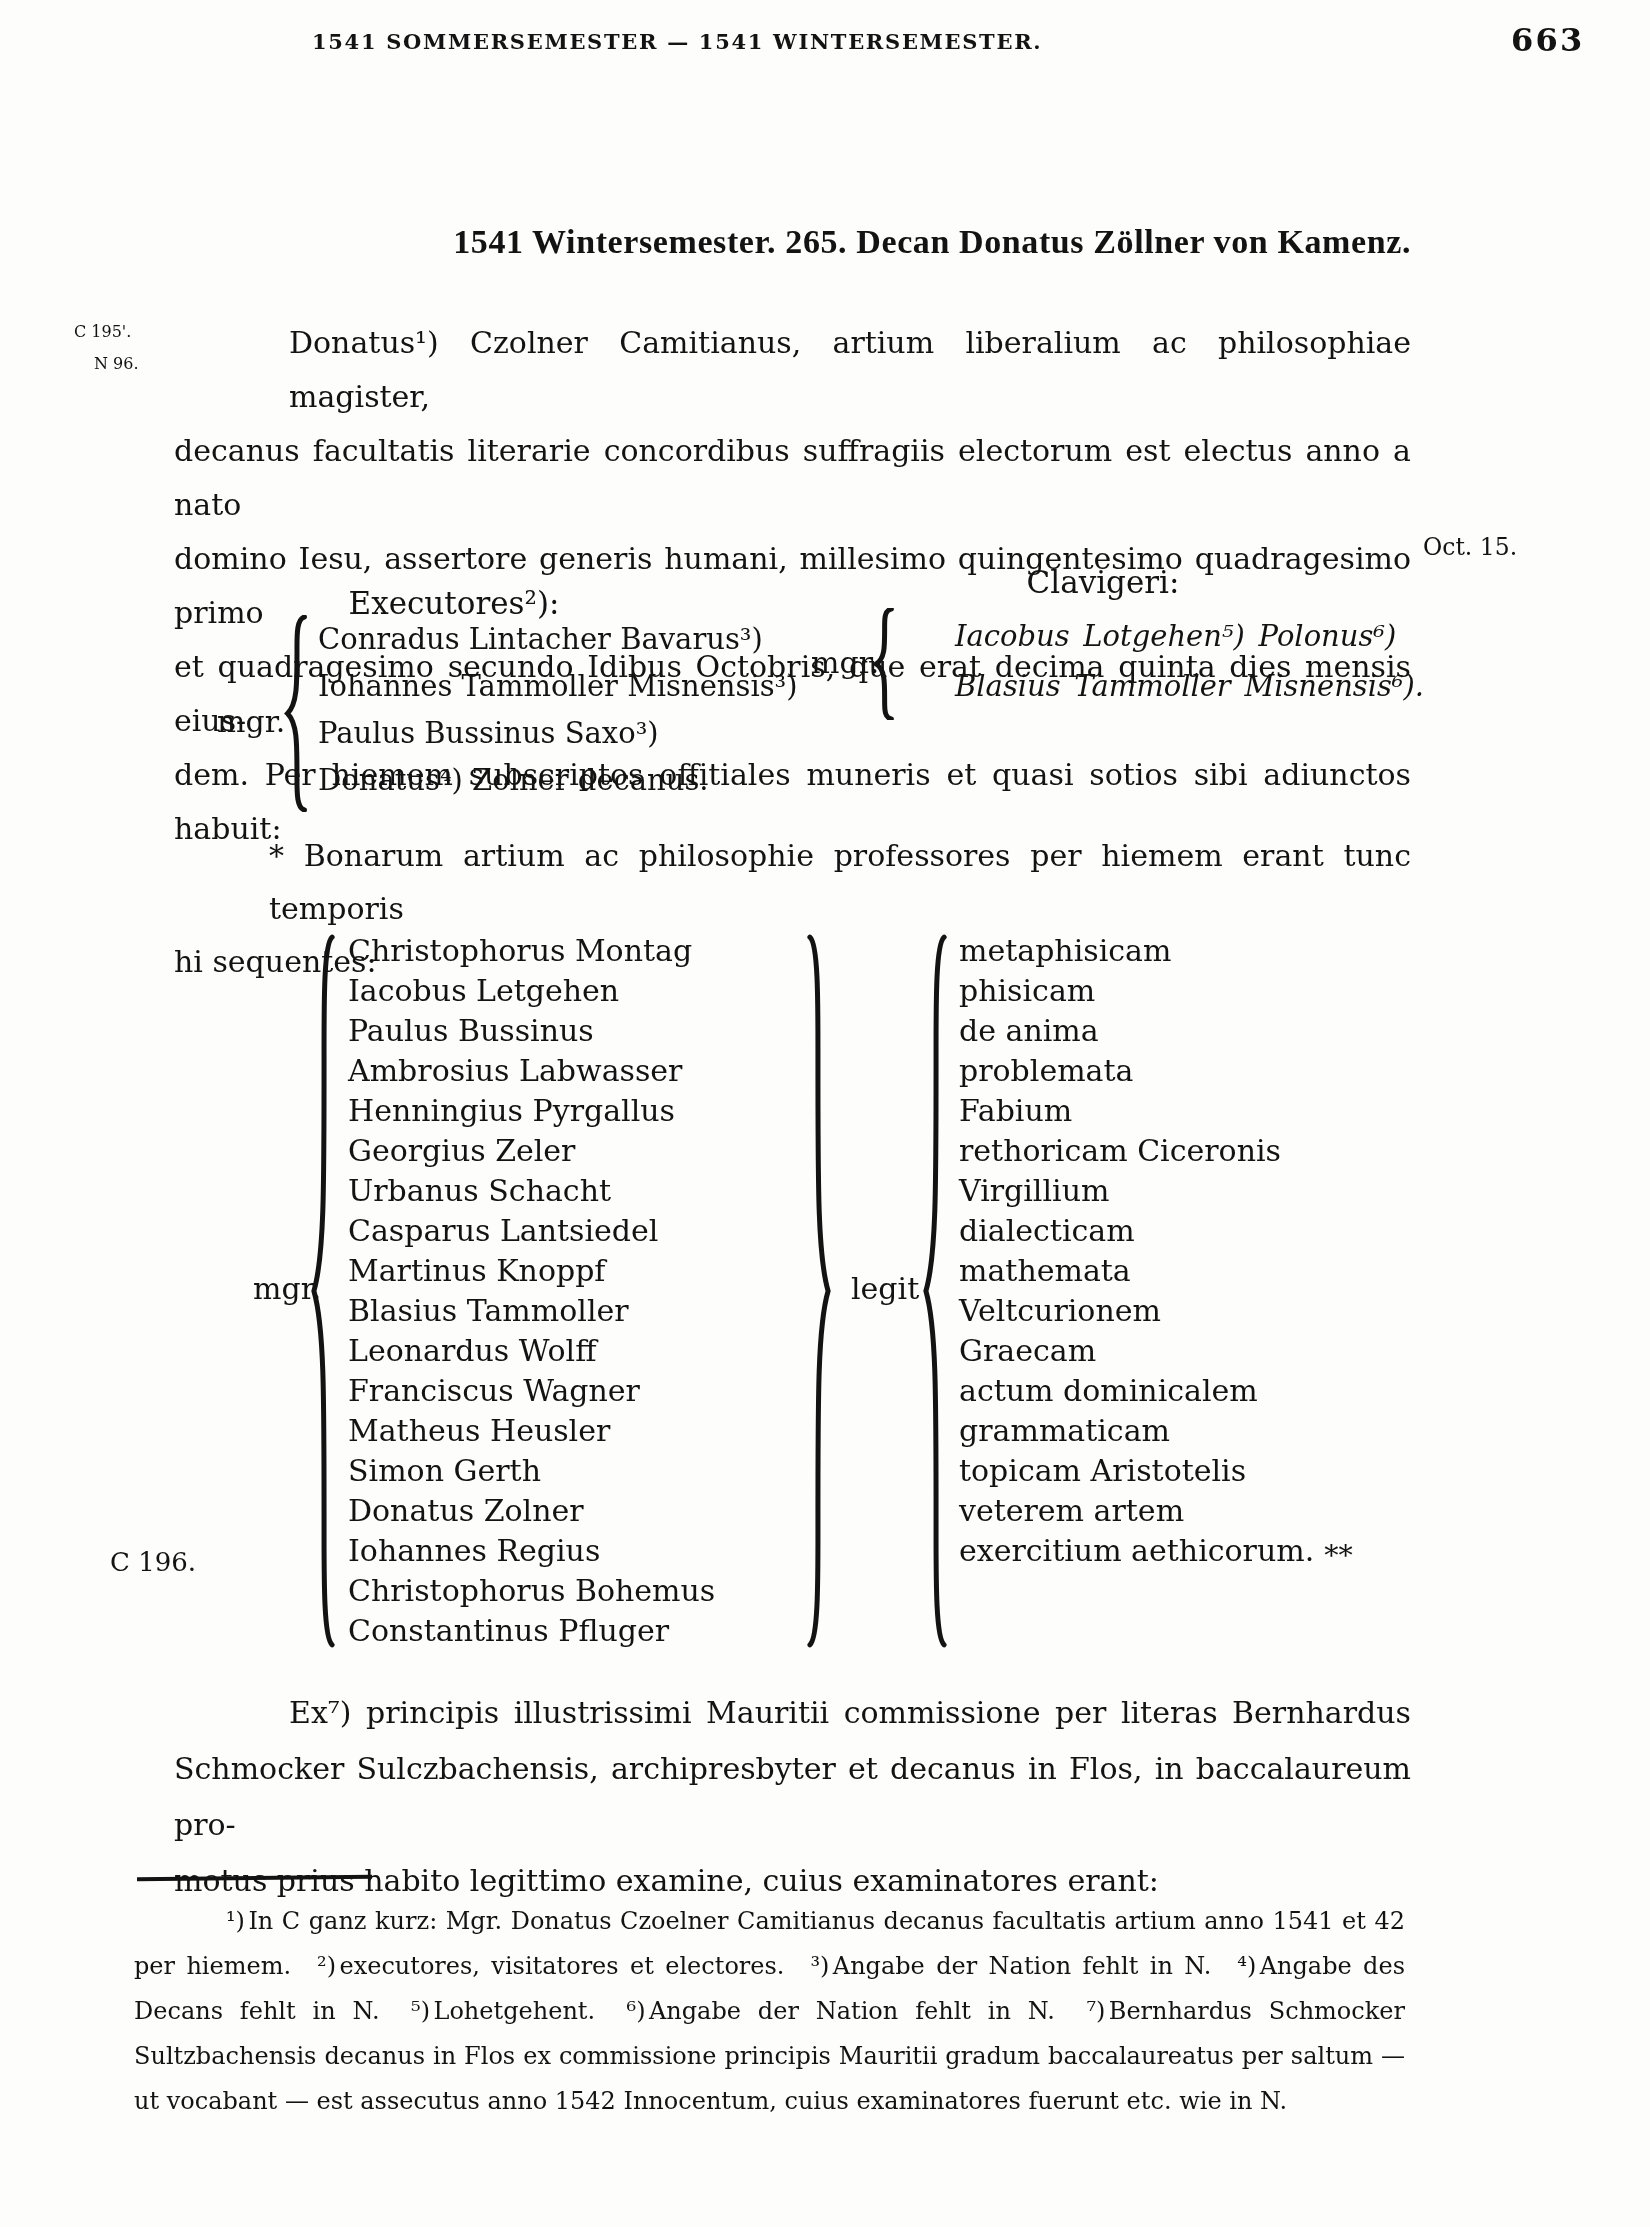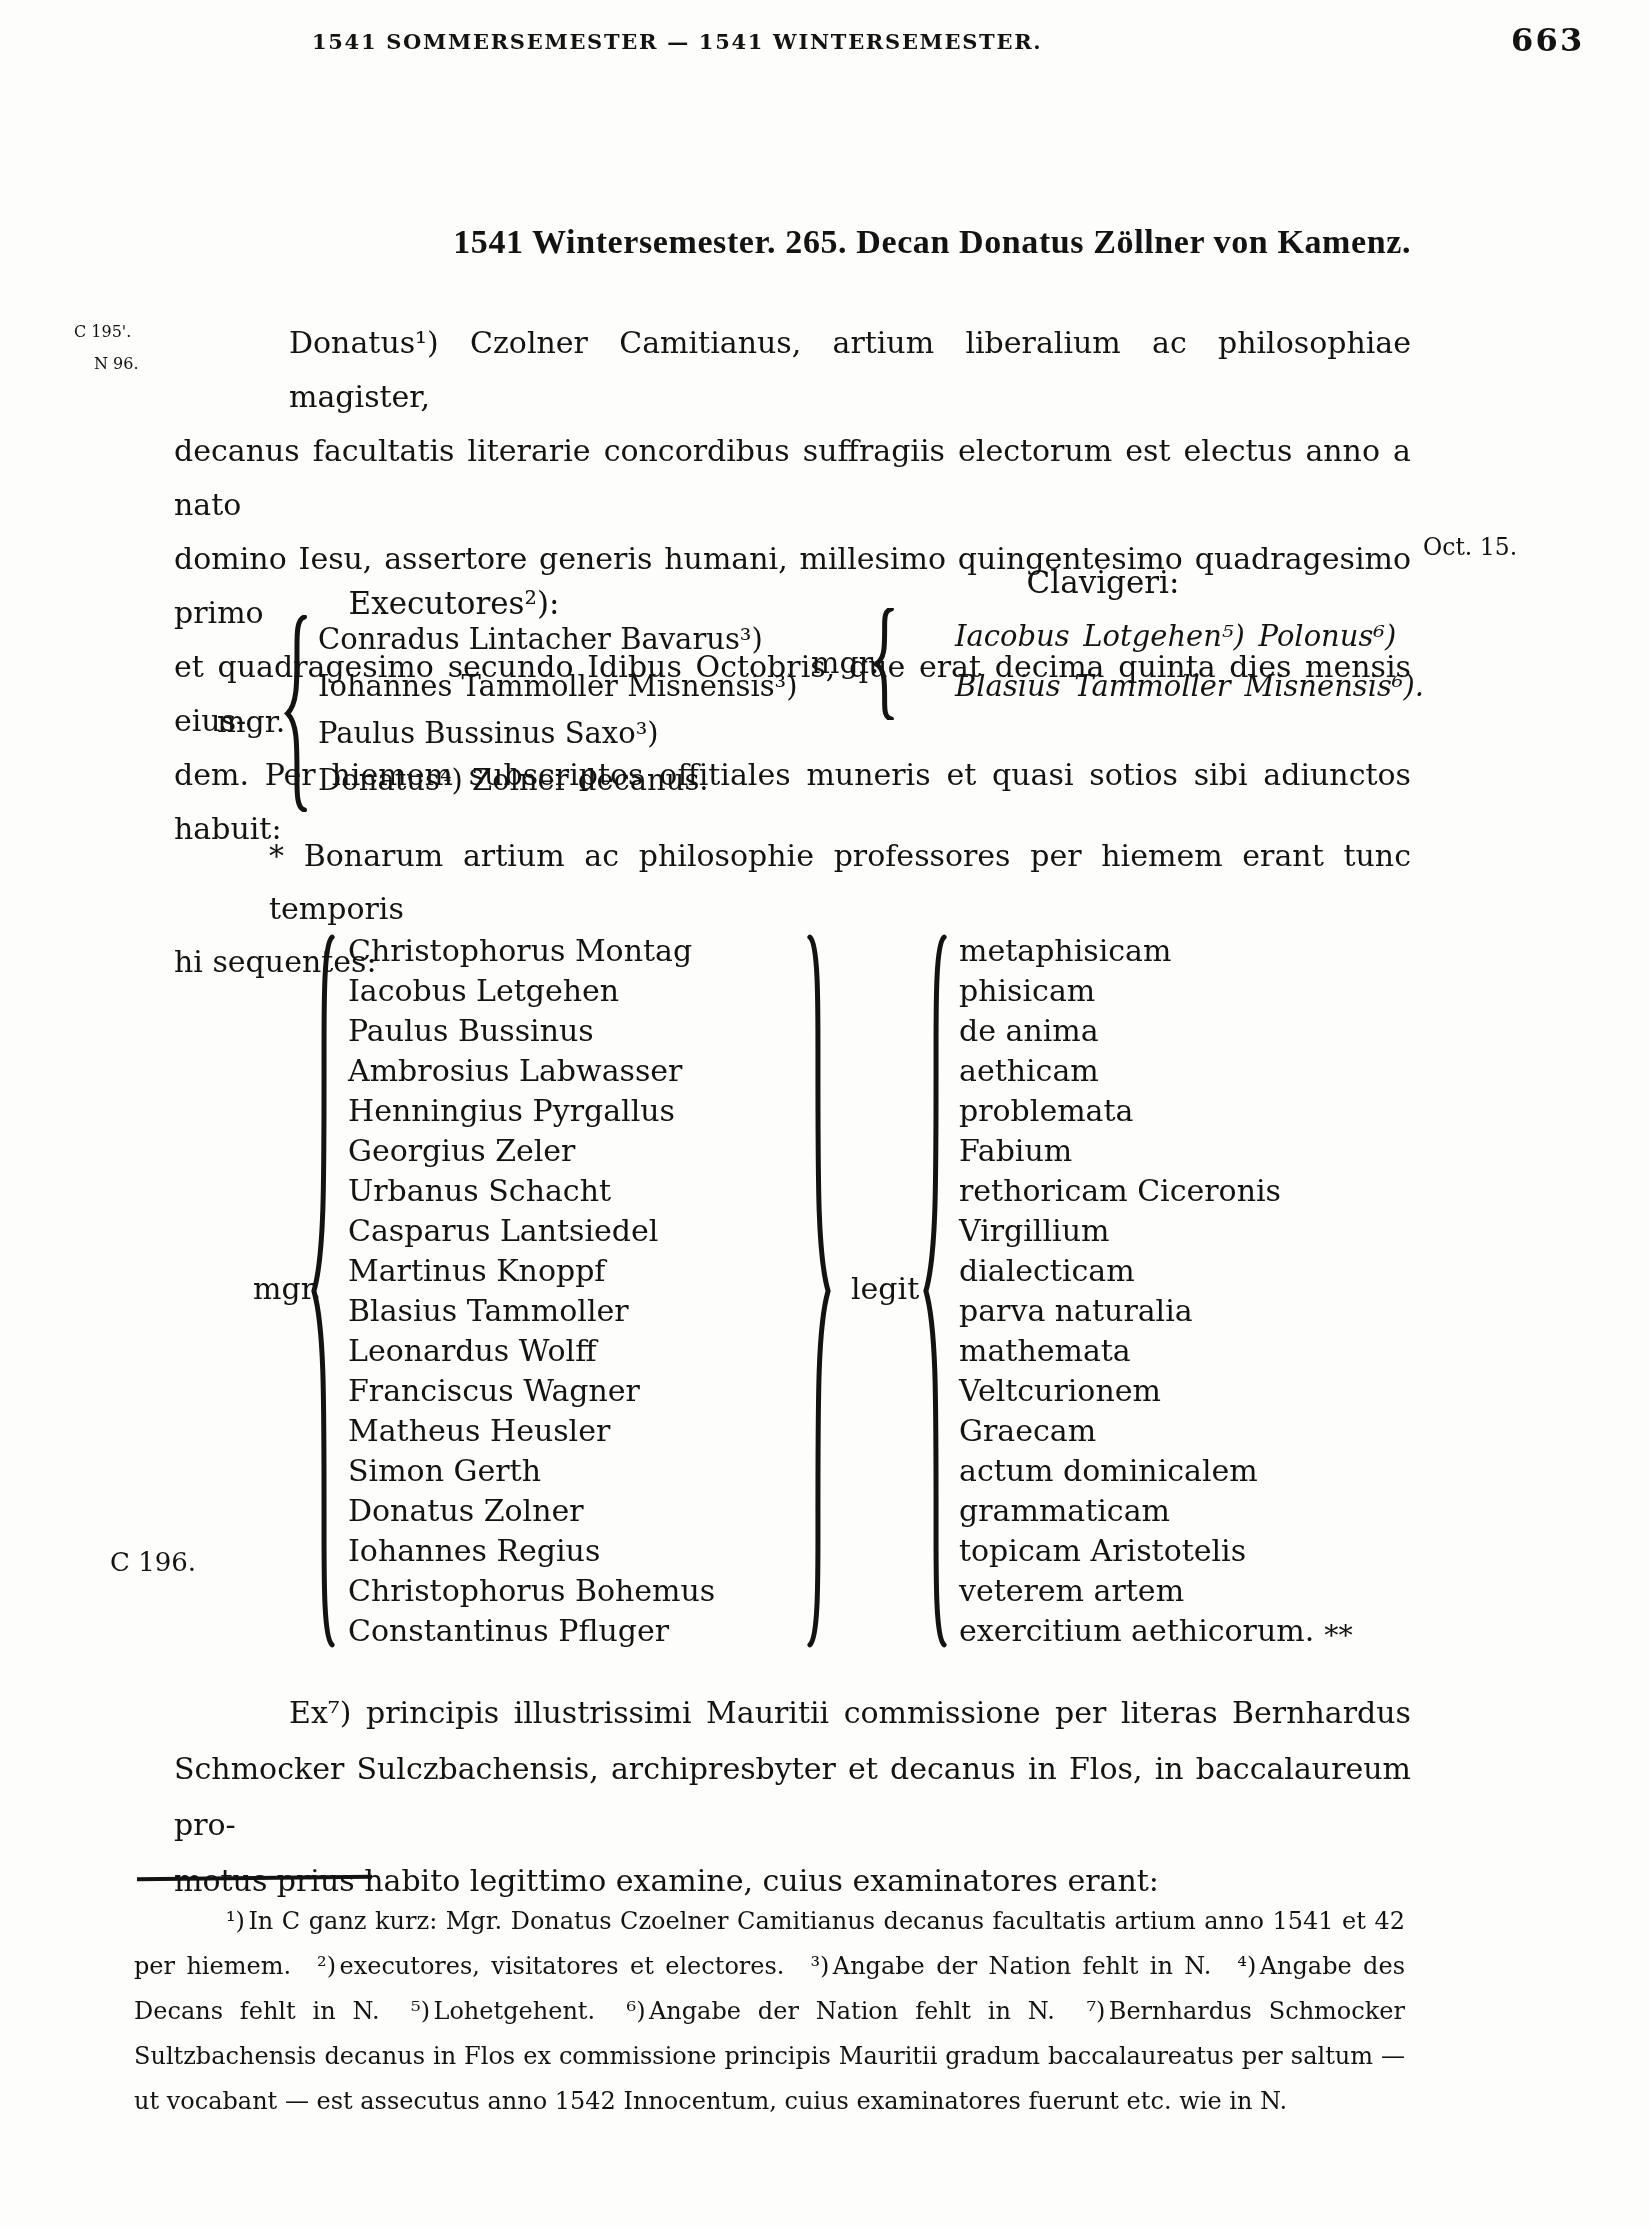--- a/index.html
+++ b/index.html
@@ -166,27 +166,25 @@
   <path d="M7 4 C19 8 18.5 40 18.5 70 C18.5 140 18 180 33 200 C18 220 18.5 260 18.5 330 C18.5 360 19 392 7 396" fill="none" stroke="#131313" stroke-width="5" stroke-linecap="round" vector-effect="non-scaling-stroke"></path>
 </svg>
 <div class="abs mgr-label prof-legit">legit</div>
 <svg class="abs brace-svg prof-brace-open" width="28" height="722" viewBox="0 0 40 400" preserveAspectRatio="none">
   <path d="M33 4 C21 8 21.5 40 21.5 70 C21.5 140 22 180 7 200 C22 220 21.5 260 21.5 330 C21.5 360 21 392 33 396" fill="none" stroke="#131313" stroke-width="5" stroke-linecap="round" vector-effect="non-scaling-stroke"></path>
 </svg>
 <div class="abs prof-subjects">
   <div class="nowrap">metaphisicam</div>
   <div class="nowrap">phisicam</div>
   <div class="nowrap">de anima</div>
-  <div class="nowrap">aethicam</div>
   <div class="nowrap">problemata</div>
   <div class="nowrap">Fabium</div>
   <div class="nowrap">rethoricam Ciceronis</div>
   <div class="nowrap">Virgillium</div>
   <div class="nowrap">dialecticam</div>
-  <div class="nowrap">parva naturalia</div>
   <div class="nowrap">mathemata</div>
   <div class="nowrap">Veltcurionem</div>
   <div class="nowrap">Graecam</div>
   <div class="nowrap">actum dominicalem</div>
   <div class="nowrap">grammaticam</div>
   <div class="nowrap">topicam Aristotelis</div>
   <div class="nowrap">veterem artem</div>
   <div class="nowrap">
     <span>exercitium aethicorum.</span><span class="end-mark">**</span>
   </div>

